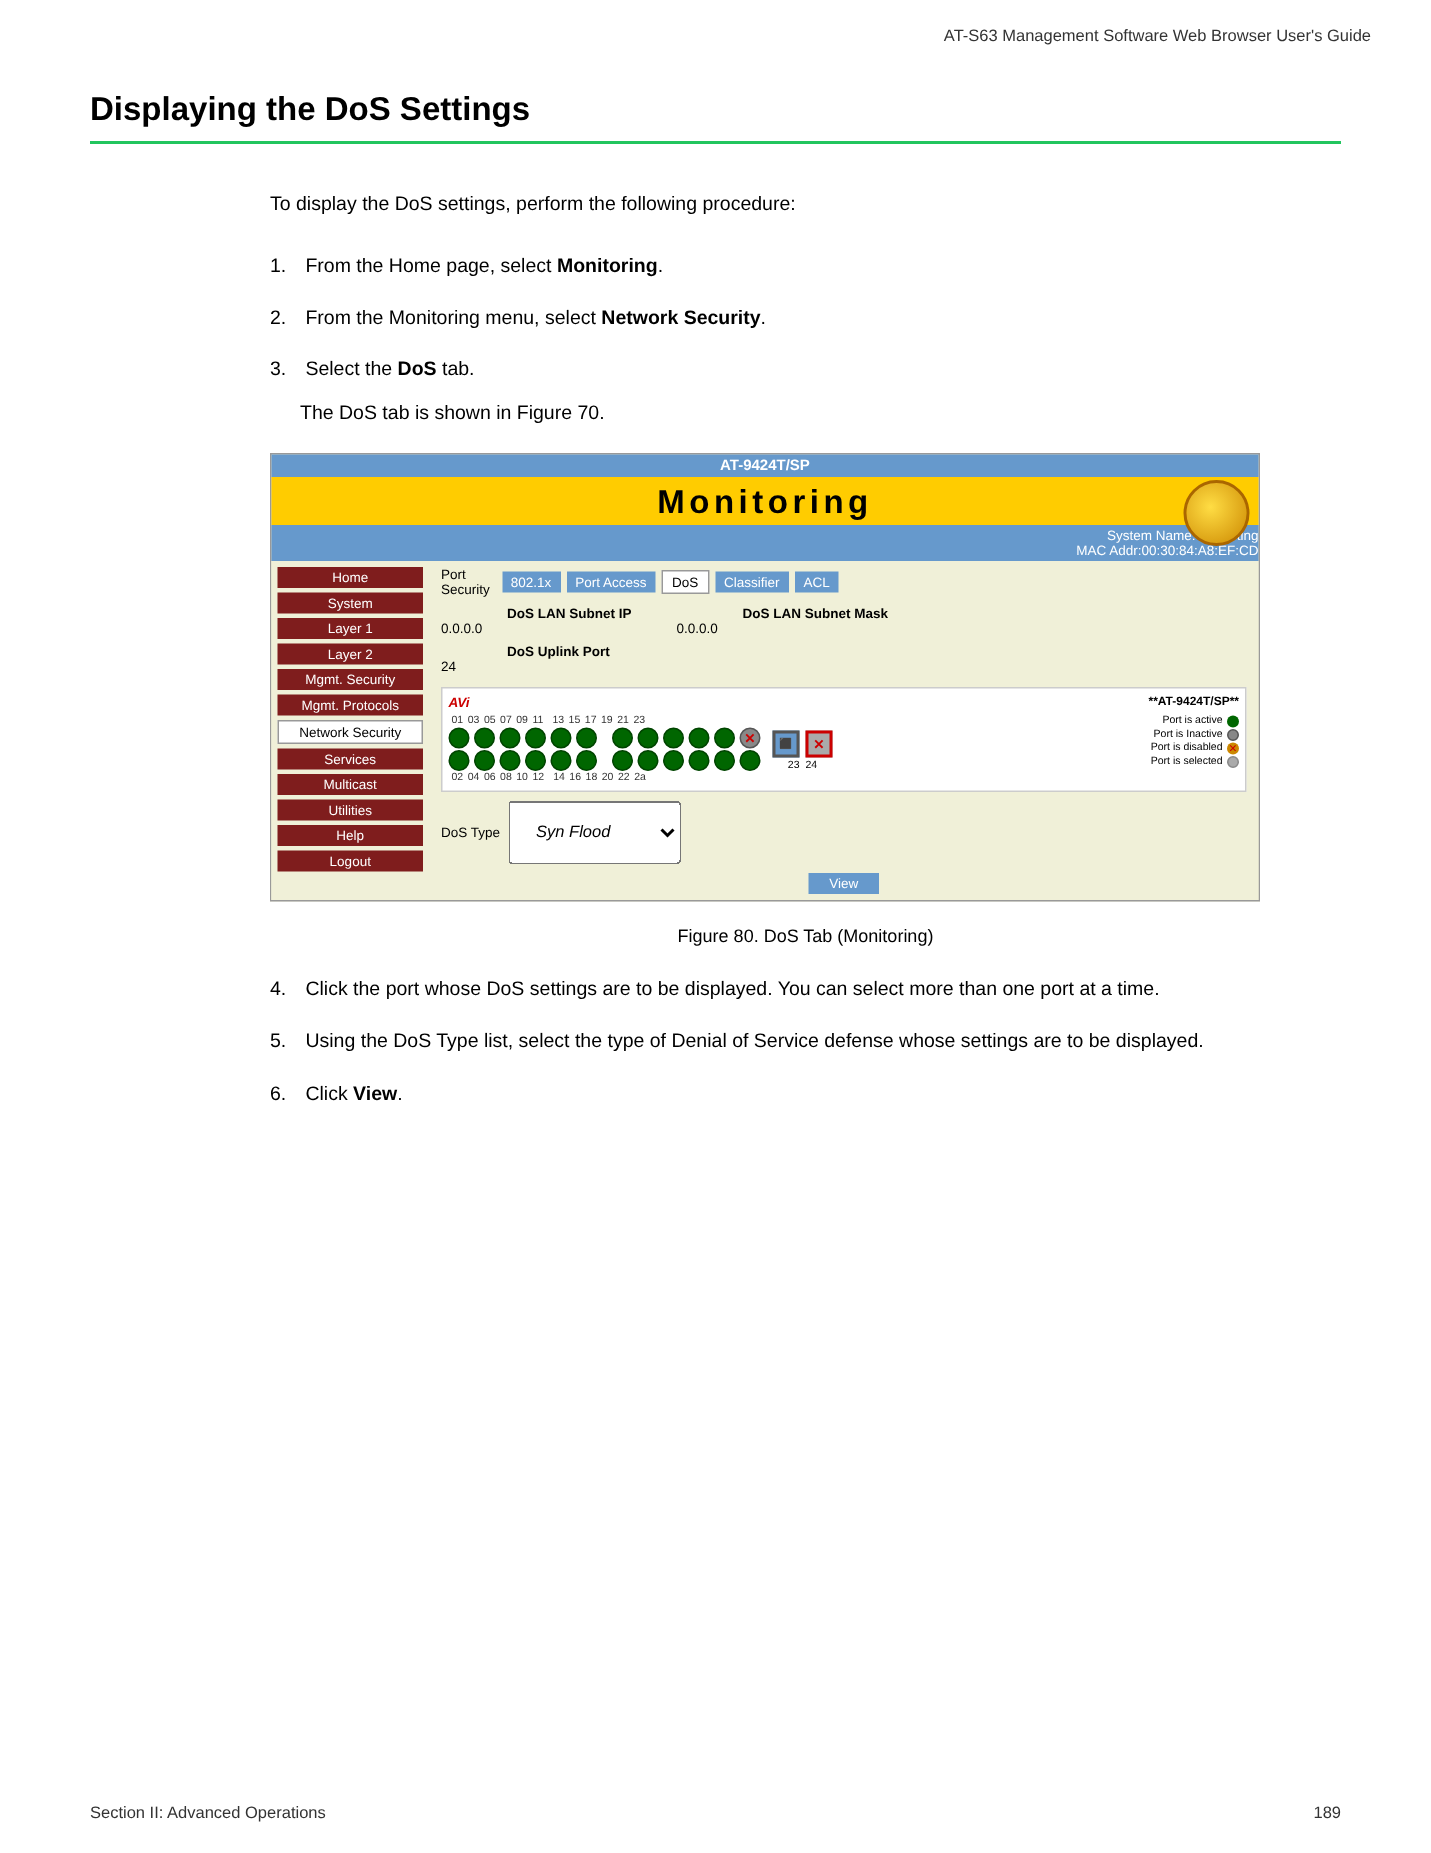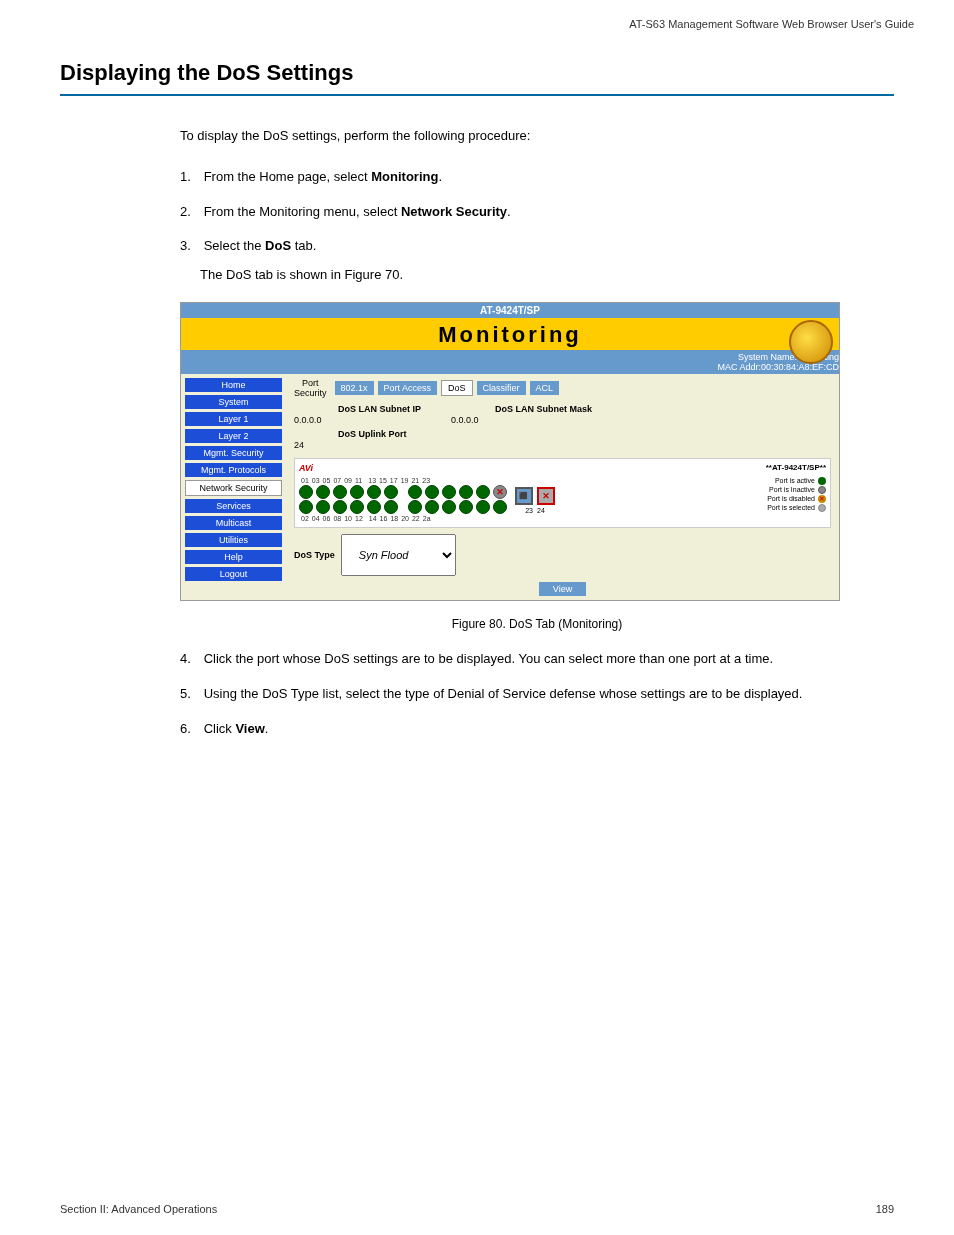--- a/index.html
+++ b/index.html
@@ -17,21 +17,21 @@
       padding: 18px 40px 0 0;
       font-size: 11px;
       color: #333;
     }
     .main-content {
       padding: 30px 60px 40px 60px;
     }
     .chapter-title {
       font-size: 22px;
       font-weight: bold;
-      border-bottom: 2px solid #0369a1;
+      border-bottom: 2px solid #22c55e;
       padding-bottom: 8px;
       margin-bottom: 30px;
     }
     .intro-text {
       margin-bottom: 20px;
       font-size: 13px;
       line-height: 1.6;
       margin-left: 120px;
     }
     .steps {
@@ -102,21 +102,21 @@
     }
     .sidebar {
       width: 105px;
       padding: 4px 4px;
       display: flex;
       flex-direction: column;
       gap: 3px;
       background: #f0f0d8;
     }
     .sidebar-btn {
-      background: #1d4ed8;
+      background: #7f1d1d;
       color: #fff;
       text-align: center;
       padding: 2px 4px;
       font-size: 9px;
       cursor: pointer;
       border: none;
     }
     .sidebar-btn.active {
       background: #fff;
       color: #000;
@@ -129,21 +129,20 @@
     .tab-bar {
       display: flex;
       align-items: center;
       gap: 4px;
       margin-bottom: 6px;
       flex-wrap: wrap;
     }
     .tab-label {
       font-size: 9px;
       margin-right: 4px;
-      text-align: center;
     }
     .tab-btn {
       background: #6699cc;
       color: #fff;
       font-size: 9px;
       padding: 2px 6px;
       border: none;
       cursor: pointer;
     }
     .tab-btn.active {
@@ -232,21 +231,21 @@
       border-radius: 50%;
     }
     .dos-type-row {
       display: flex;
       align-items: center;
       gap: 6px;
       margin-bottom: 6px;
     }
     .dos-type-row label {
       font-size: 9px;
-      font-weight: bold;
+      font-weight: normal;
     }
     .dos-type-row select {
       font-size: 11px;
       padding: 13px;
       font-style: italic;
     }
     .view-btn-row {
       text-align: center;
     }
     .view-btn {

